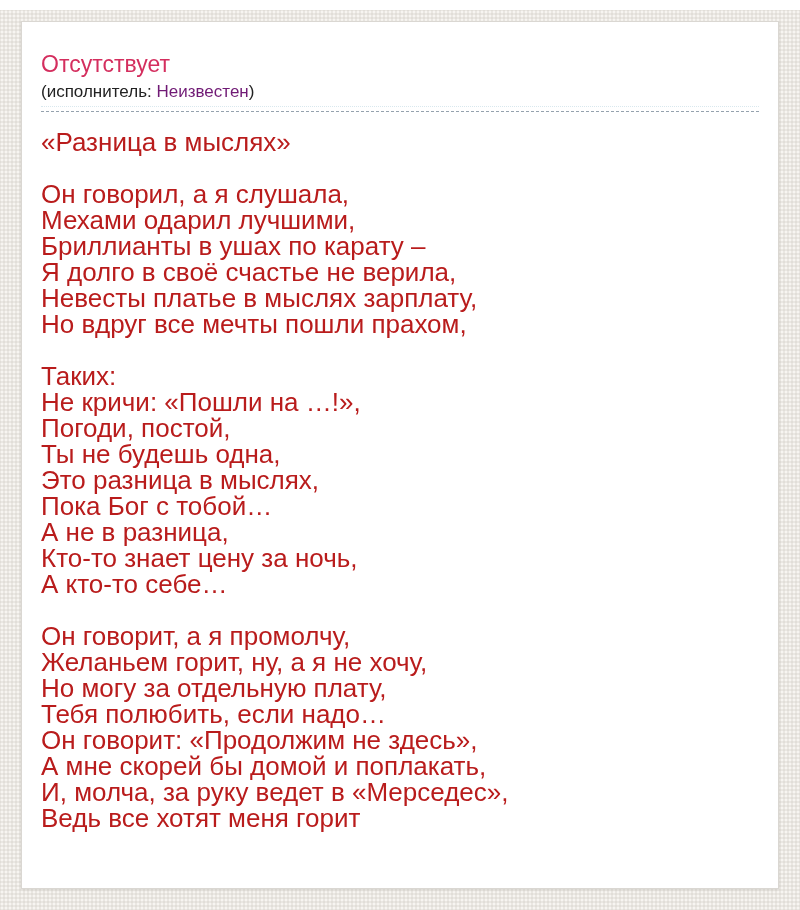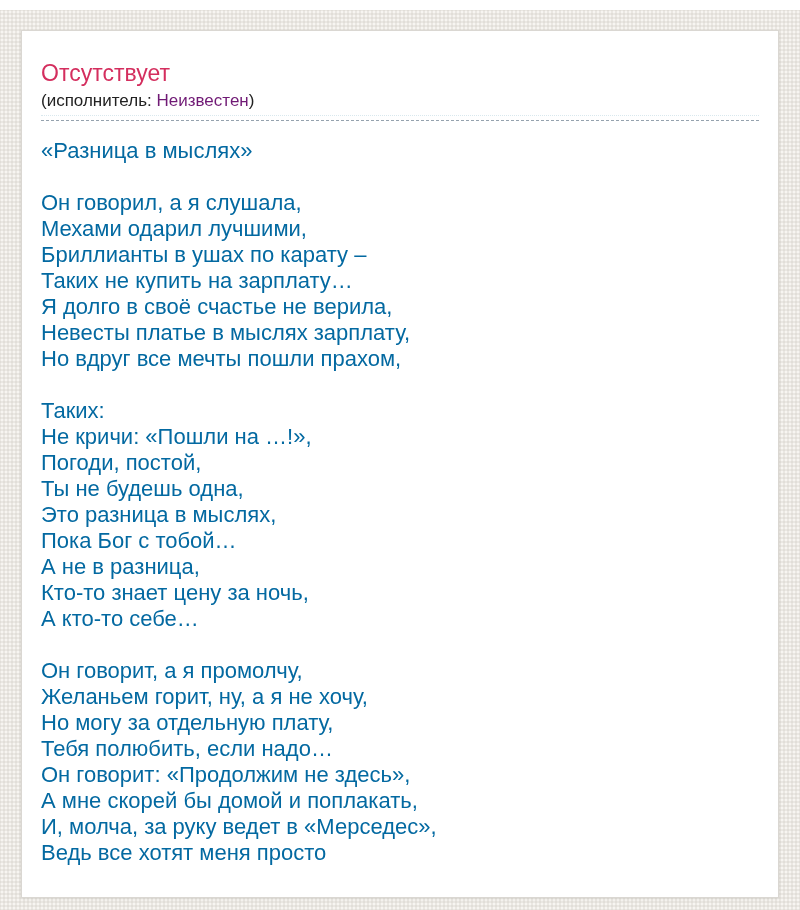--- a/index.html
+++ b/index.html
@@ -15,21 +15,21 @@
     left: 0; top: 10px; width: 800px; height: 900px;
     background-color: #eae7e2;
     background-image:
       radial-gradient(#f7f5f1 1px, transparent 1.2px),
       radial-gradient(#e1ded8 1px, transparent 1.2px);
     background-size: 4px 4px, 4px 4px;
     background-position: 0 0, 2px 2px;
   }
   .card {
     position: absolute;
-    left: 21px; top: 30px;
+    left: 21px; top: 21px;
     width: 758px; height: 868px;
     background: #ffffff;
     border: 1px solid #dad7d2;
     box-shadow: 0 1px 3px rgba(0,0,0,0.07);
     padding: 21px 19px 24px 19px;
   }
   .song-title {
     font-size: 23px;
     font-weight: normal;
     line-height: 28px;
@@ -50,23 +50,23 @@
     color: #701a75;
     text-decoration: none;
     cursor: pointer;
   }
   .separator {
     height: 5px;
     border-bottom: 1px dashed #95a2ae;
   }
   .lyrics {
     margin-top: 17px;
-    font-size: 22px;
+    font-size: 26px;
     line-height: 26px;
-    color: #0369a1;
+    color: #b91c1c;
   }
   .lyric-line { white-space: pre; }
 </style>
 </head>
 <body>
 
 <div class="page">
   <div class="bg-texture"></div>
 
   <div class="card">
@@ -80,21 +80,20 @@
     </div>
 
     <div class="separator"></div>
 
     <div class="lyrics">
         <div class="lyric-line">«Разница в мыслях»</div>
         <div class="lyric-line">&nbsp;</div>
         <div class="lyric-line">Он говорил, а я слушала,</div>
         <div class="lyric-line">Мехами одарил лучшими,</div>
         <div class="lyric-line">Бриллианты в ушах по карату –</div>
-        <div class="lyric-line">Таких не купить на зарплату…</div>
         <div class="lyric-line">Я долго в своё счастье не верила,</div>
         <div class="lyric-line">Невесты платье в мыслях зарплату,</div>
         <div class="lyric-line">Но вдруг все мечты пошли прахом,</div>
         <div class="lyric-line">&nbsp;</div>
         <div class="lyric-line">Таких:</div>
         <div class="lyric-line">Не кричи: «Пошли на …!»,</div>
         <div class="lyric-line">Погоди, постой,</div>
         <div class="lyric-line">Ты не будешь одна,</div>
         <div class="lyric-line">Это разница в мыслях,</div>
         <div class="lyric-line">Пока Бог с тобой…</div>
@@ -102,17 +101,17 @@
         <div class="lyric-line">Кто-то знает цену за ночь,</div>
         <div class="lyric-line">А кто-то себе…</div>
         <div class="lyric-line">&nbsp;</div>
         <div class="lyric-line">Он говорит, а я промолчу,</div>
         <div class="lyric-line">Желаньем горит, ну, а я не хочу,</div>
         <div class="lyric-line">Но могу за отдельную плату,</div>
         <div class="lyric-line">Тебя полюбить, если надо…</div>
         <div class="lyric-line">Он говорит: «Продолжим не здесь»,</div>
         <div class="lyric-line">А мне скорей бы домой и поплакать,</div>
         <div class="lyric-line">И, молча, за руку ведет в «Мерседес»,</div>
-        <div class="lyric-line">Ведь все хотят меня просто</div>
+        <div class="lyric-line">Ведь все хотят меня горит</div>
       </div>
 
   </div>
 </div>
 
 </body></html>

